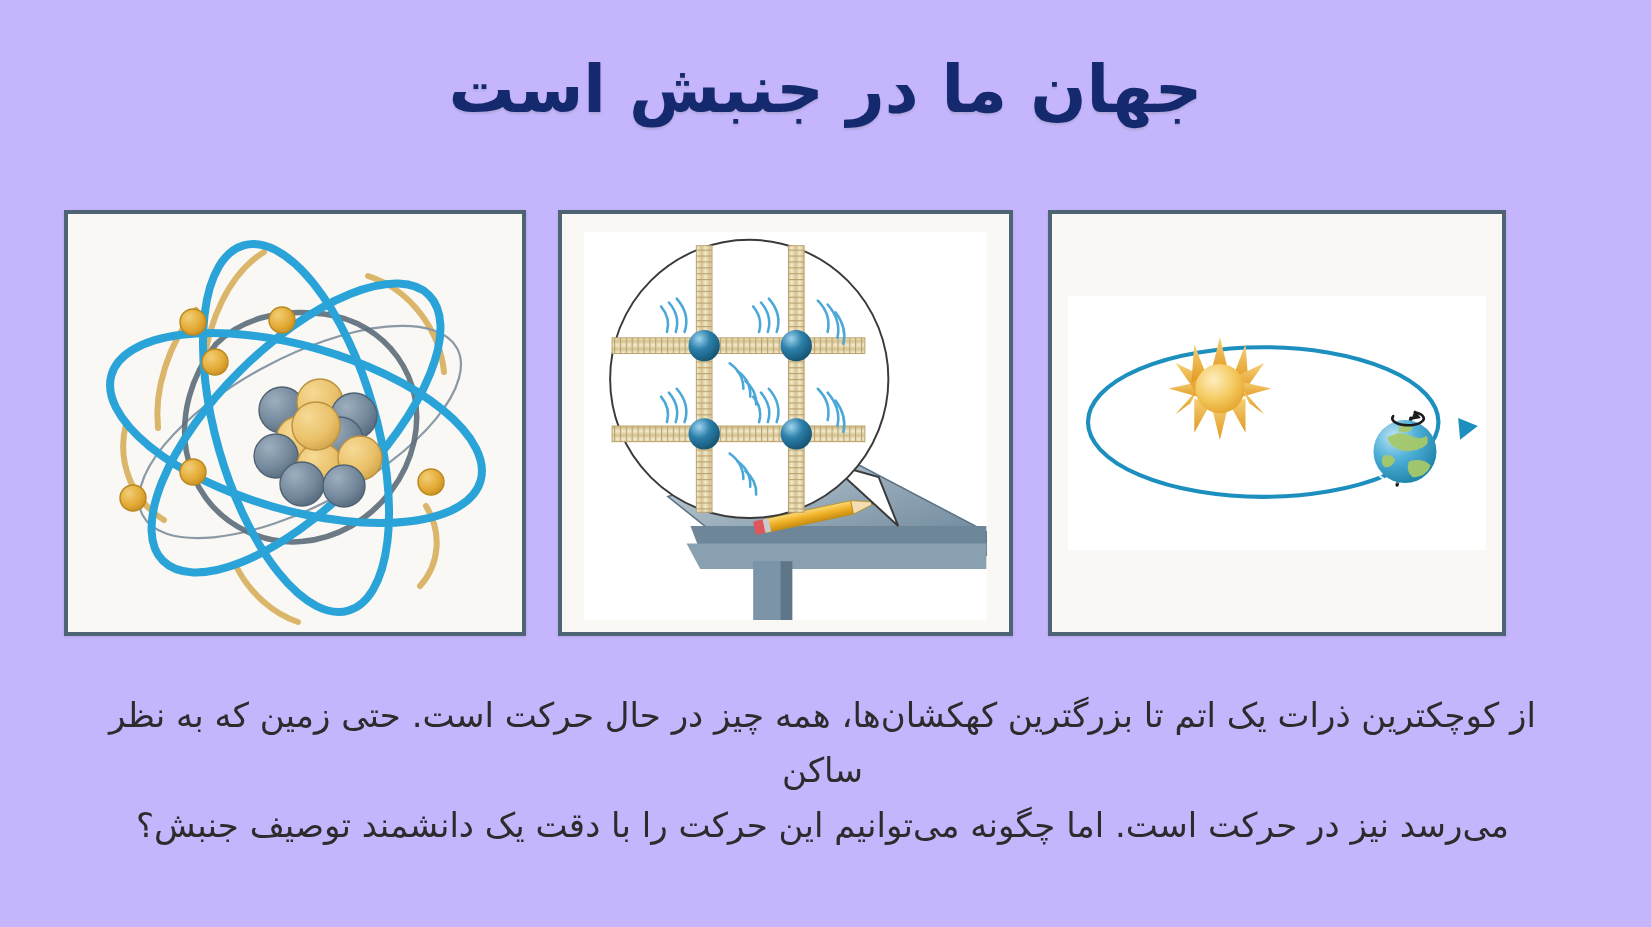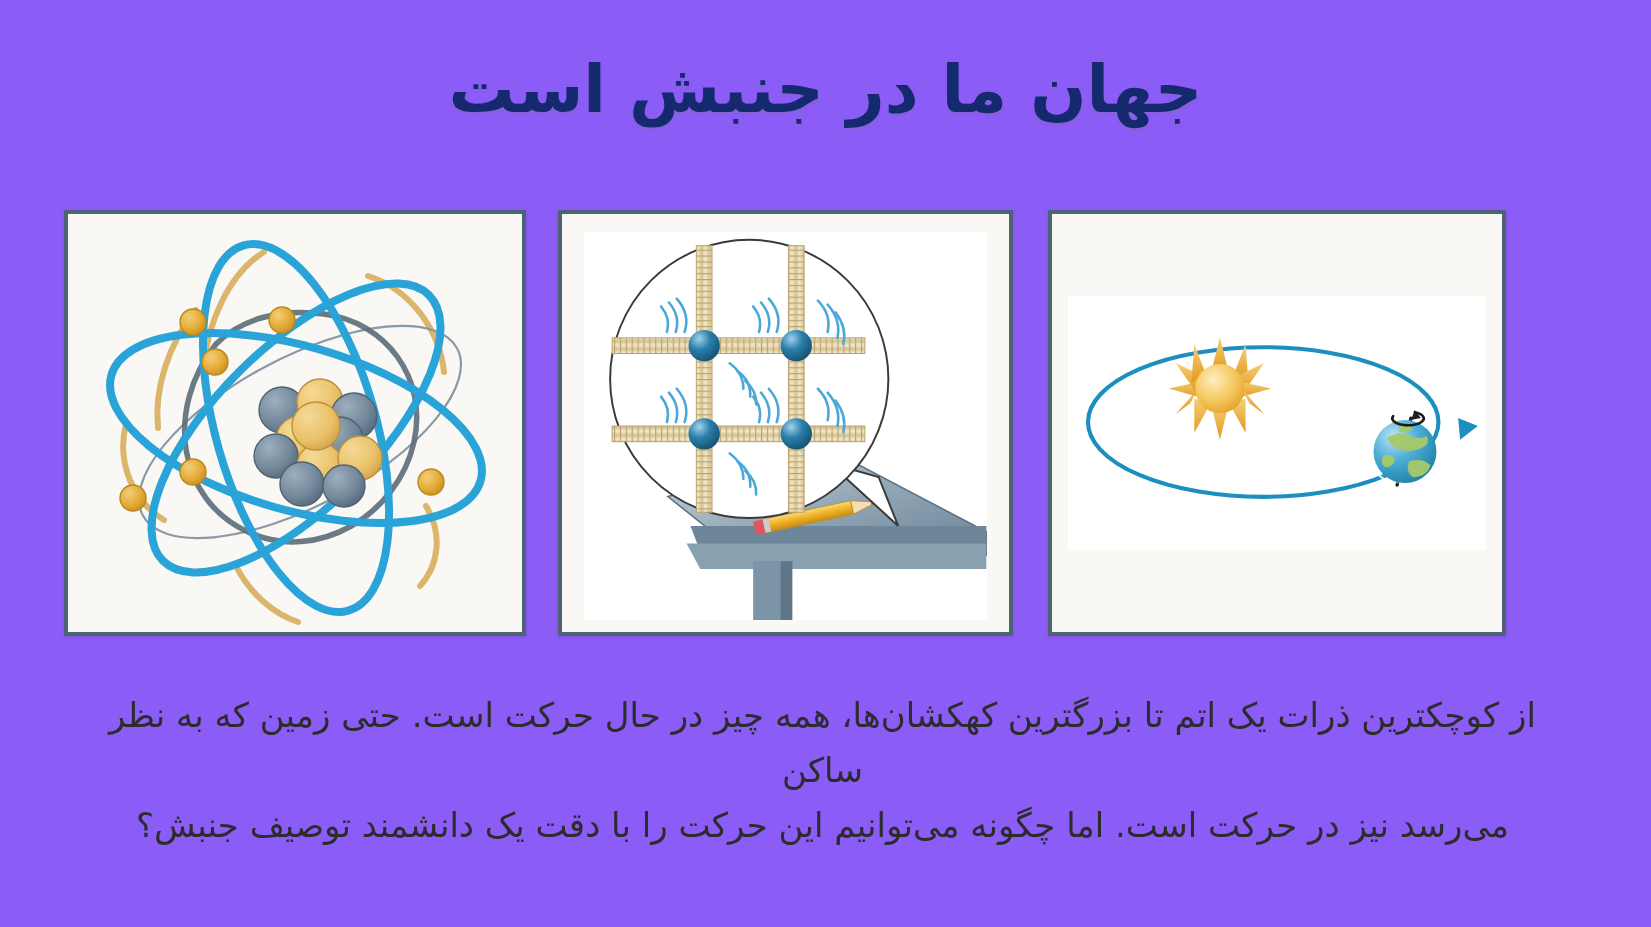--- a/index.html
+++ b/index.html
@@ -10,21 +10,21 @@
   body {
     width: 1651px;
     height: 927px;
     overflow: hidden;
     font-family: "DejaVu Sans", "Liberation Sans", sans-serif;
     position: relative;
   }
   .slide {
     position: absolute;
     inset: 0;
-    background: #8b5cf6;
+    background: #c4b5fd;
   }
 
   
   .title {
     position: absolute;
     top: 52px;
     left: 0;
     width: 1651px;
     text-align: center;
     color: #152a6e;

